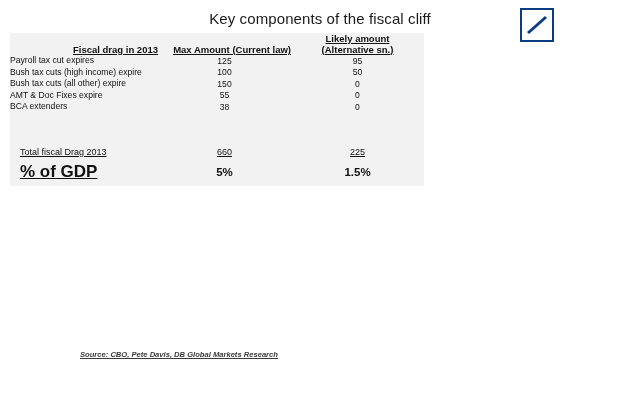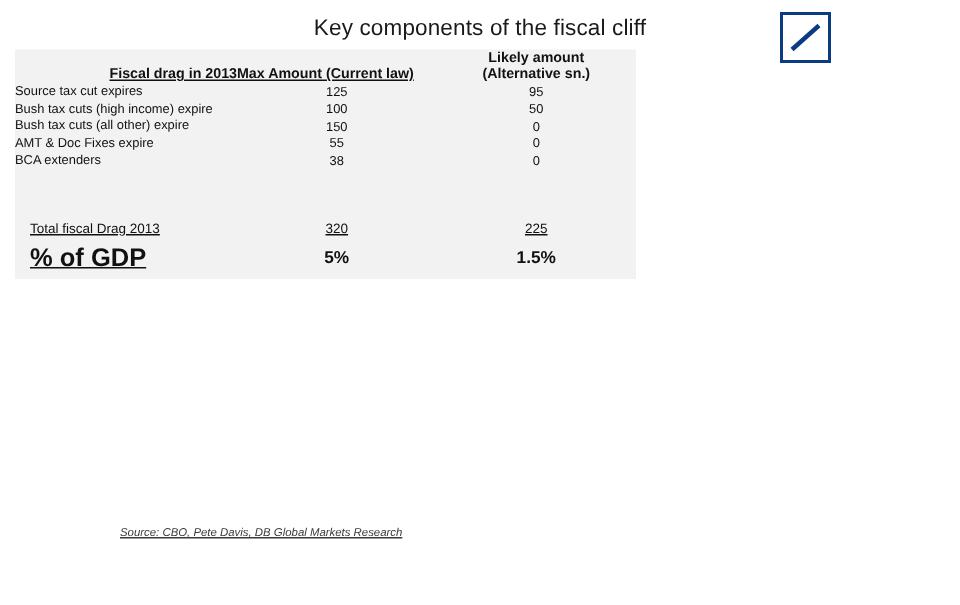--- a/index.html
+++ b/index.html
@@ -69,31 +69,32 @@
     font-weight: bold;
     color: #111111;
   }
   .hdr-label {
     padding-left: 10px !important;
     text-decoration: underline;
     text-align: right;
     vertical-align: bottom !important;
   }
   .hdr-max {
-    text-align: left;
+    text-align: right;
     text-decoration: underline;
     vertical-align: bottom !important;
   }
   .hdr-likely {
     text-align: center;
     vertical-align: bottom !important;
     line-height: 11px;
   }
   .hdr-likely span {
     display: block;
+    text-decoration: underline;
     text-align: center;
   }
 
   tbody td {
     font-size: 8.6px;
     color: #111111;
   }
   td.rlabel {
     padding: 7px 6px 7px 10px;
     text-align: left;
@@ -131,21 +132,21 @@
   }
   tr.gdp td.rnum {
     font-size: 11.5px;
   }
   .source {
     position: absolute;
     left: 80px;
     top: 350px;
     font-size: 7.6px;
     font-style: italic;
-    font-weight: normal;
+    font-weight: bold;
     color: #3a3a3a;
     text-decoration: underline;
   }
 </style>
 </head>
 <body>
 
 <div class="slide">
 
   <div class="title">Key components of the fiscal cliff</div>
@@ -168,21 +169,21 @@
           <td class="hdr-label">Fiscal drag in 2013</td>
           <td class="hdr-max">Max Amount (Current law)</td>
           <td class="hdr-likely">
             <span>Likely amount</span>
             <span>(Alternative sn.)</span>
           </td>
         </tr>
       </thead>
       <tbody>
         <tr>
-          <td class="rlabel">Source tax cut expires</td>
+          <td class="rlabel">Payroll tax cut expires</td>
           <td class="rnum">125</td>
           <td class="rnum">95</td>
         </tr>
         <tr>
           <td class="rlabel">Bush tax cuts (high income) expire</td>
           <td class="rnum">100</td>
           <td class="rnum">50</td>
         </tr>
         <tr>
           <td class="rlabel">Bush  tax cuts (all other) expire</td>
@@ -204,21 +205,21 @@
           <td></td>
           <td></td>
         </tr>
         <tr class="spacer">
           <td></td>
           <td></td>
           <td></td>
         </tr>
         <tr class="total">
           <td class="rlabel">Total fiscal Drag 2013</td>
-          <td class="rnum">320</td>
+          <td class="rnum">660</td>
           <td class="rnum">225</td>
         </tr>
         <tr class="gdp">
           <td class="rlabel">% of GDP</td>
           <td class="rnum">5%</td>
           <td class="rnum">1.5%</td>
         </tr>
       </tbody>
     </table>
   </div>

